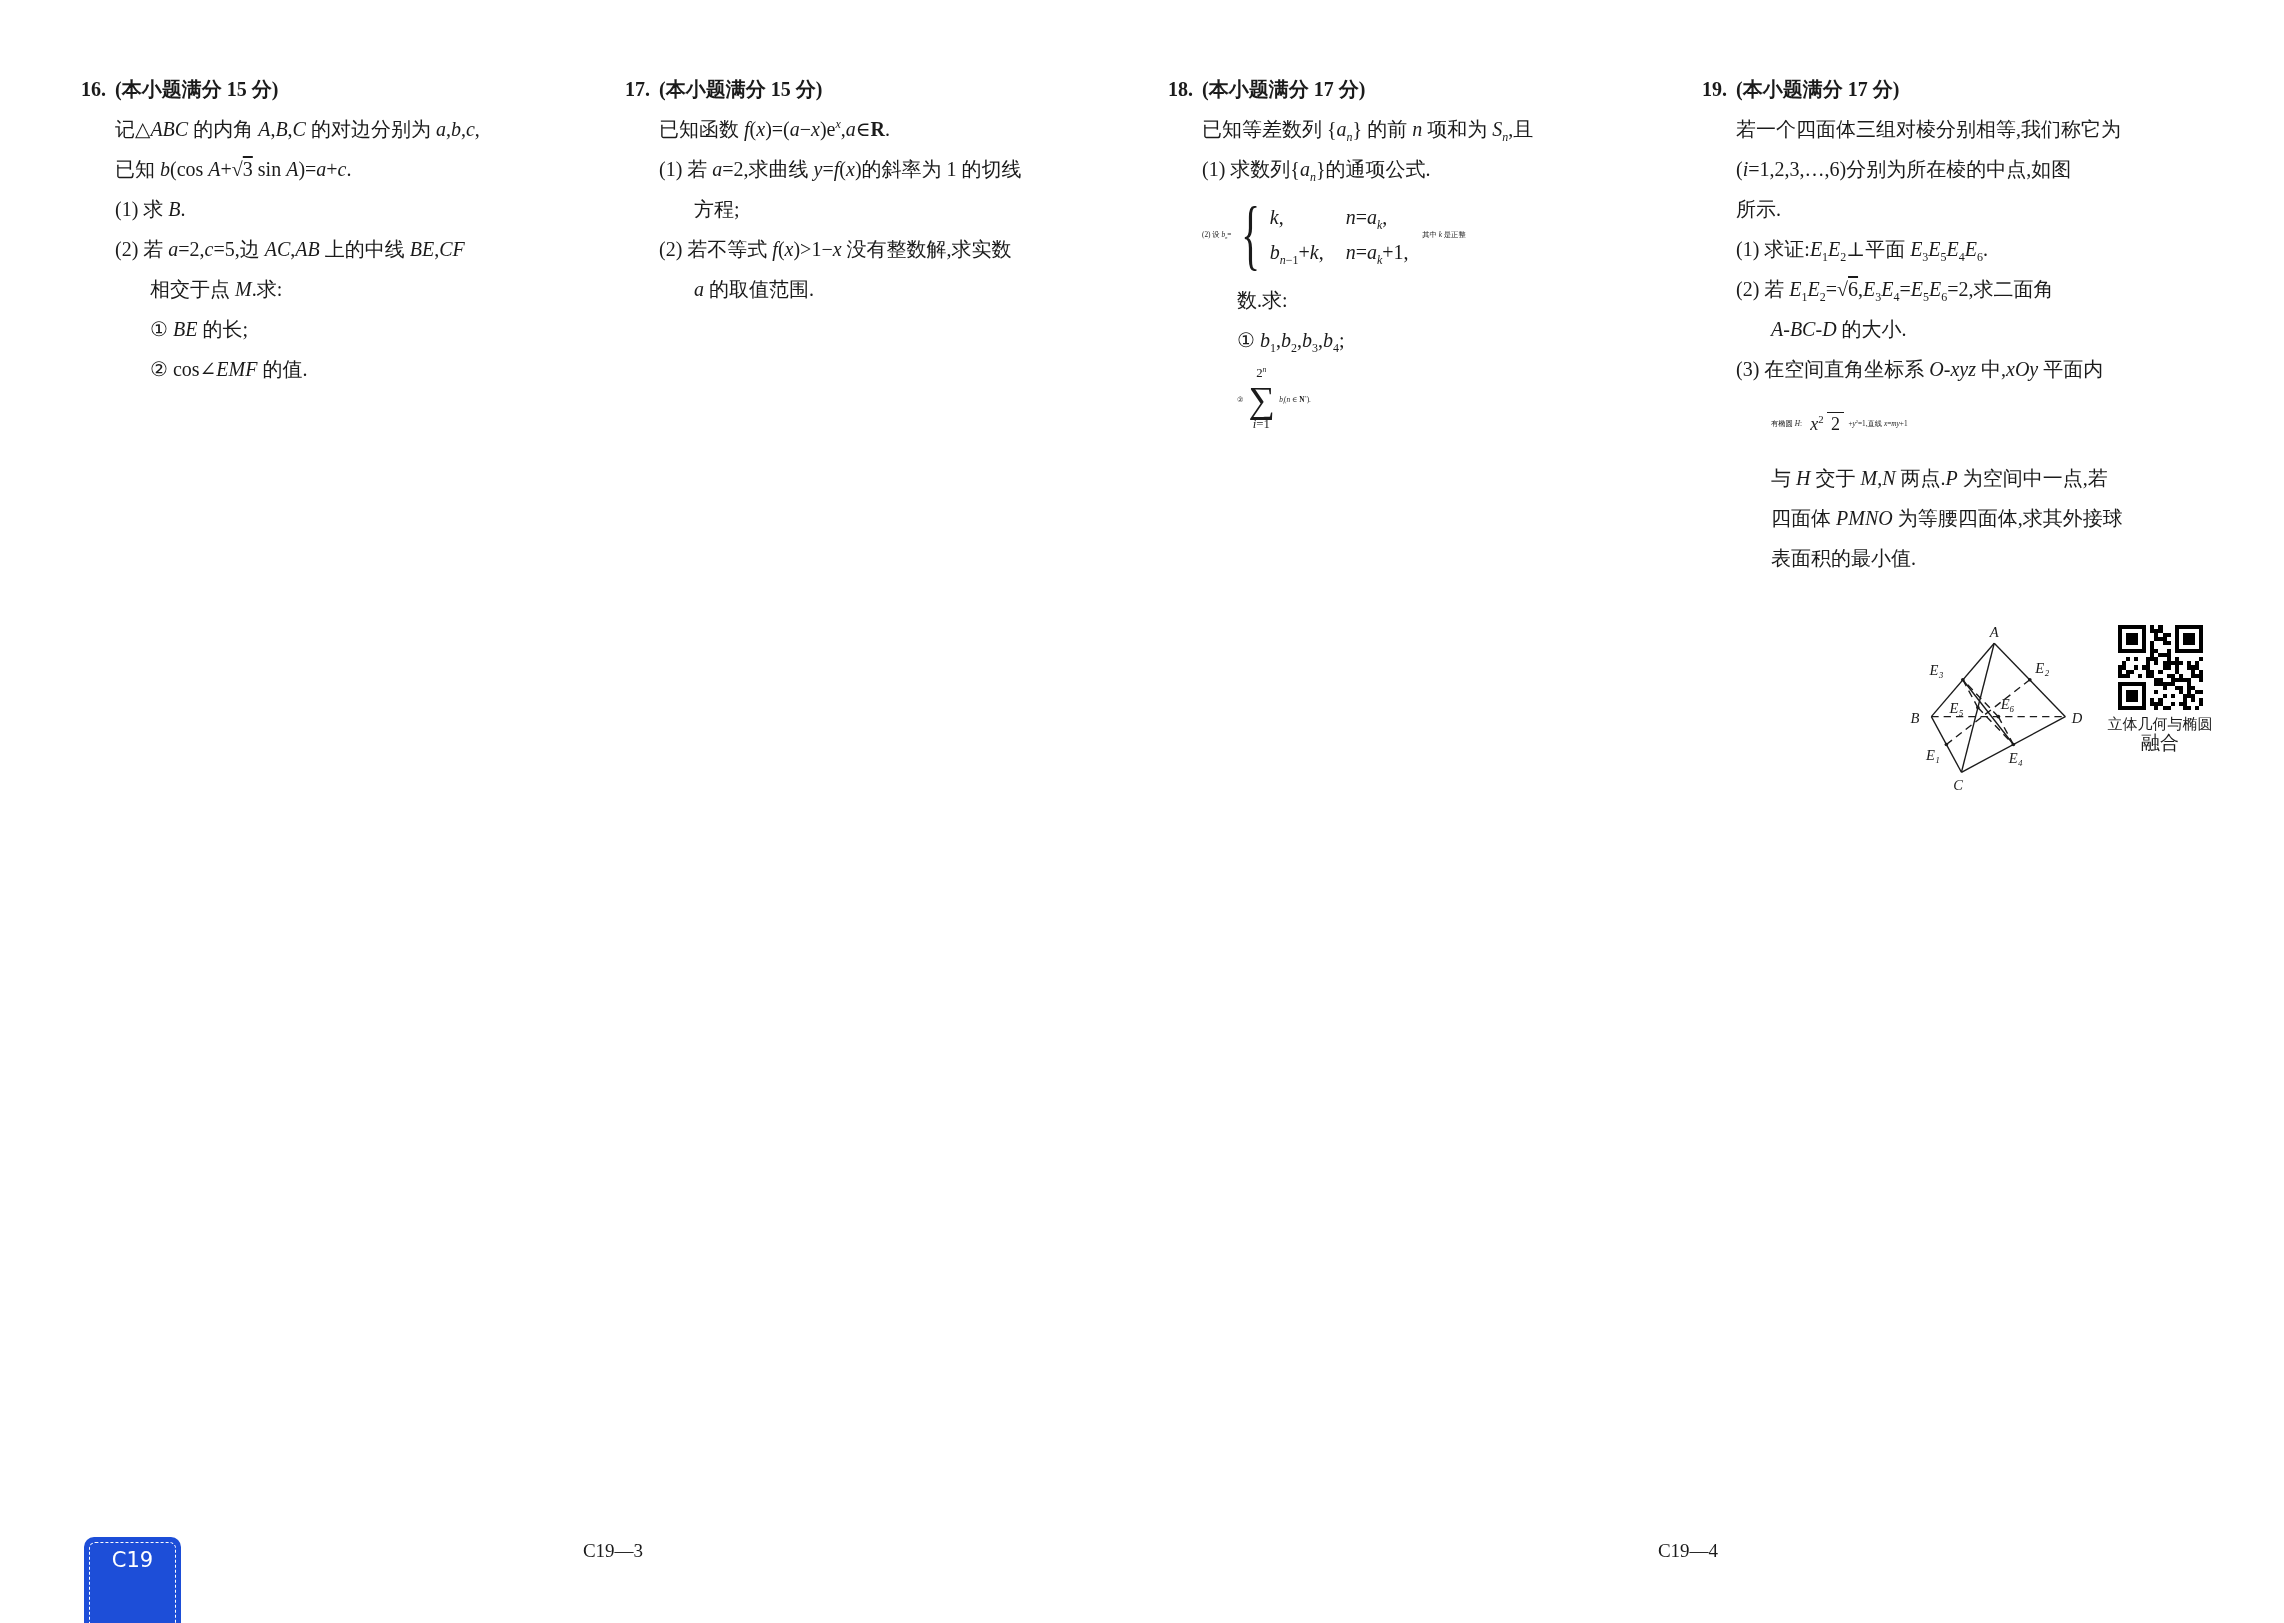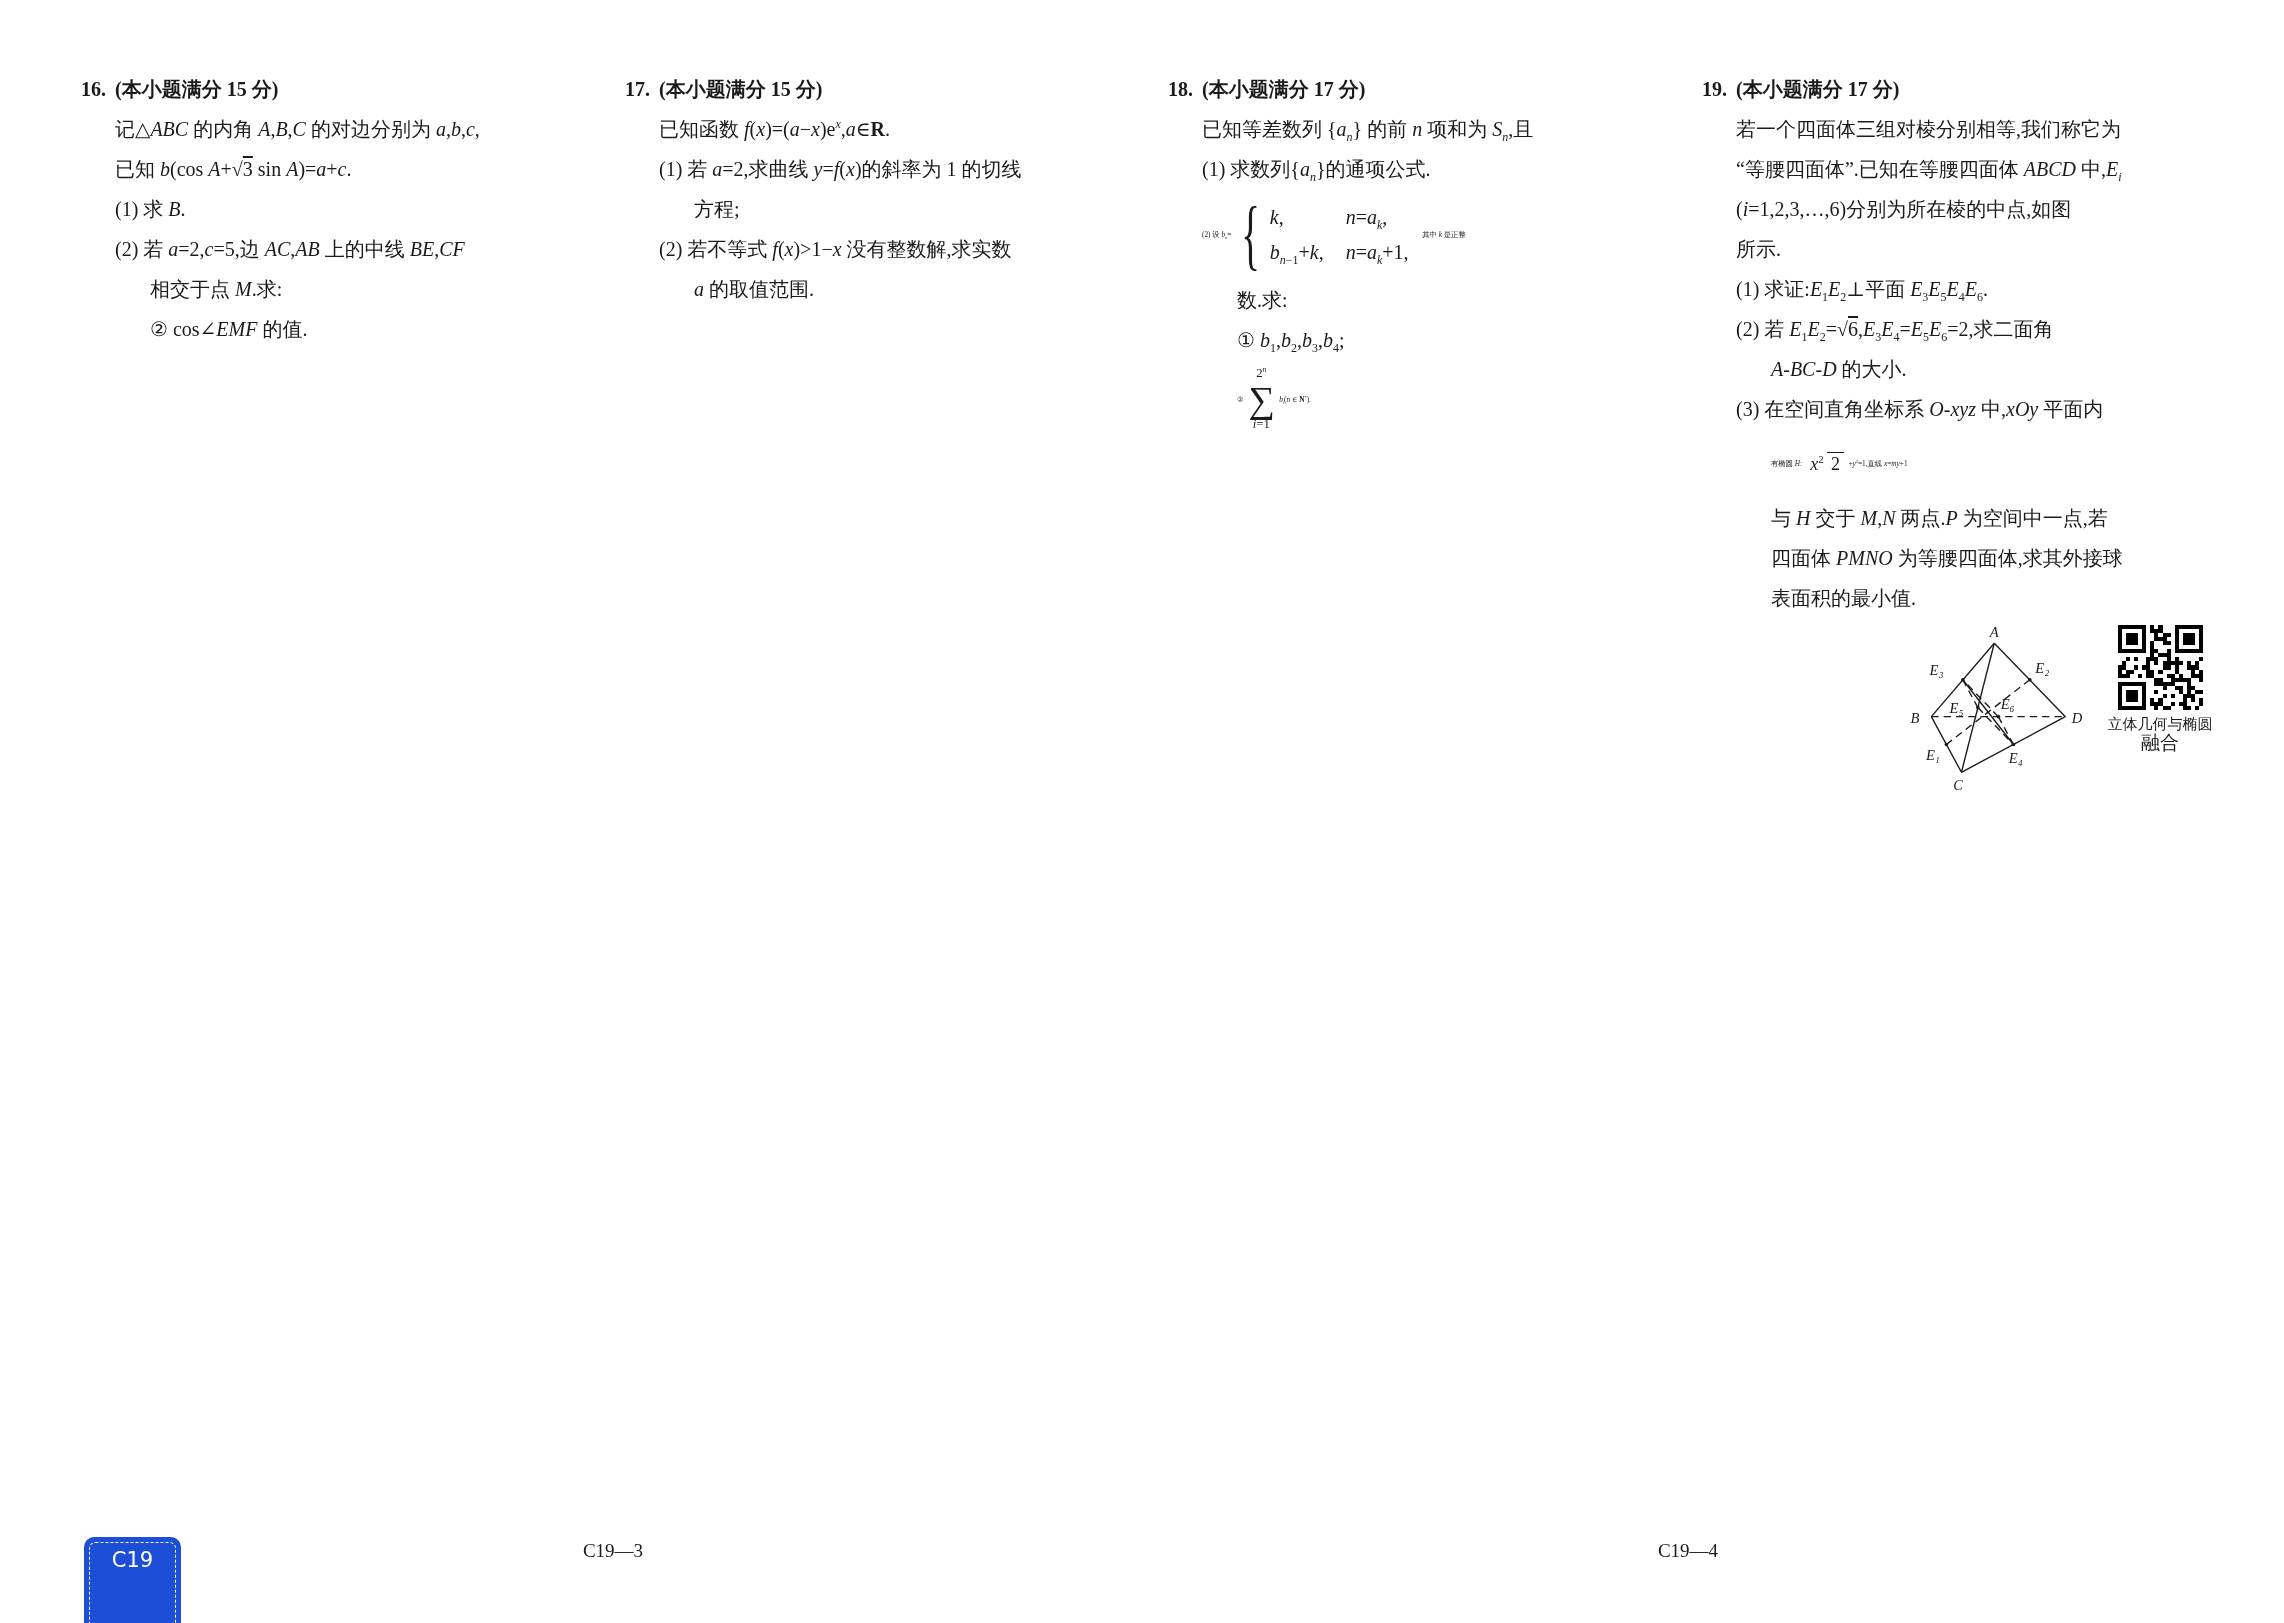--- a/index.html
+++ b/index.html
@@ -61,20 +61,21 @@
   <section class="col" id="col-p16">
     <div class="phead">
       <span class="pnum">16.</span><span class="ptitle">(本小题满分 15 分)</span>
     </div>
     <div>
         <div class="line i1">记△<i>ABC</i> 的内角 <i>A</i>,<i>B</i>,<i>C</i> 的对边分别为 <i>a</i>,<i>b</i>,<i>c</i>,</div>
         <div class="line i1">已知 <i>b</i>(cos <i>A</i>+√<span class="ol">3</span> sin <i>A</i>)=<i>a</i>+<i>c</i>.</div>
         <div class="line i1">(1) 求 <i>B</i>.</div>
         <div class="line i1">(2) 若 <i>a</i>=2,<i>c</i>=5,边 <i>AC</i>,<i>AB</i> 上的中线 <i>BE</i>,<i>CF</i></div>
         <div class="line i2">相交于点 <i>M</i>.求:</div>
+        <div class="line i2">① <i>BE</i> 的长;</div>
         <div class="line i2">② cos∠<i>EMF</i> 的值.</div>
       </div>
   </section>
 
   <section class="col" id="col-p17">
     <div class="phead">
       <span class="pnum">17.</span><span class="ptitle">(本小题满分 15 分)</span>
     </div>
     <div>
         <div class="line i1">已知函数 <i>f</i>(<i>x</i>)=(<i>a</i>−<i>x</i>)e<sup><i>x</i></sup>,<i>a</i>∈<b>R</b>.</div>
@@ -116,21 +117,20 @@
         </div>
       </div>
   </section>
 
   <section class="col" id="col-p19">
     <div class="phead">
       <span class="pnum">19.</span><span class="ptitle">(本小题满分 17 分)</span>
     </div>
     <div>
         <div class="line i1">若一个四面体三组对棱分别相等,我们称它为</div>
-        <div class="line i1">“等腰四面体”.已知在等腰四面体 <i>ABCD</i> 中,<i>E</i><sub><i>i</i></sub></div>
         <div class="line i1">(<i>i</i>=1,2,3,…,6)分别为所在棱的中点,如图</div>
         <div class="line i1">所示.</div>
         <div class="line i1">(1) 求证:<i>E</i><sub>1</sub><i>E</i><sub>2</sub>⊥平面 <i>E</i><sub>3</sub><i>E</i><sub>5</sub><i>E</i><sub>4</sub><i>E</i><sub>6</sub>.</div>
         <div class="line i1">(2) 若 <i>E</i><sub>1</sub><i>E</i><sub>2</sub>=√<span class="ol">6</span>,<i>E</i><sub>3</sub><i>E</i><sub>4</sub>=<i>E</i><sub>5</sub><i>E</i><sub>6</sub>=2,求二面角</div>
         <div class="line i2"><i>A</i>-<i>BC</i>-<i>D</i> 的大小.</div>
         <div class="line i1">(3) 在空间直角坐标系 <i>O</i>-<i>xyz</i> 中,<i>xOy</i> 平面内</div>
         <div class="frac-line i2">
           <span>有椭圆 <i>H</i>:</span>
           <span class="frac">
             <span class="frac-num"><i>x</i><sup>2</sup></span>

